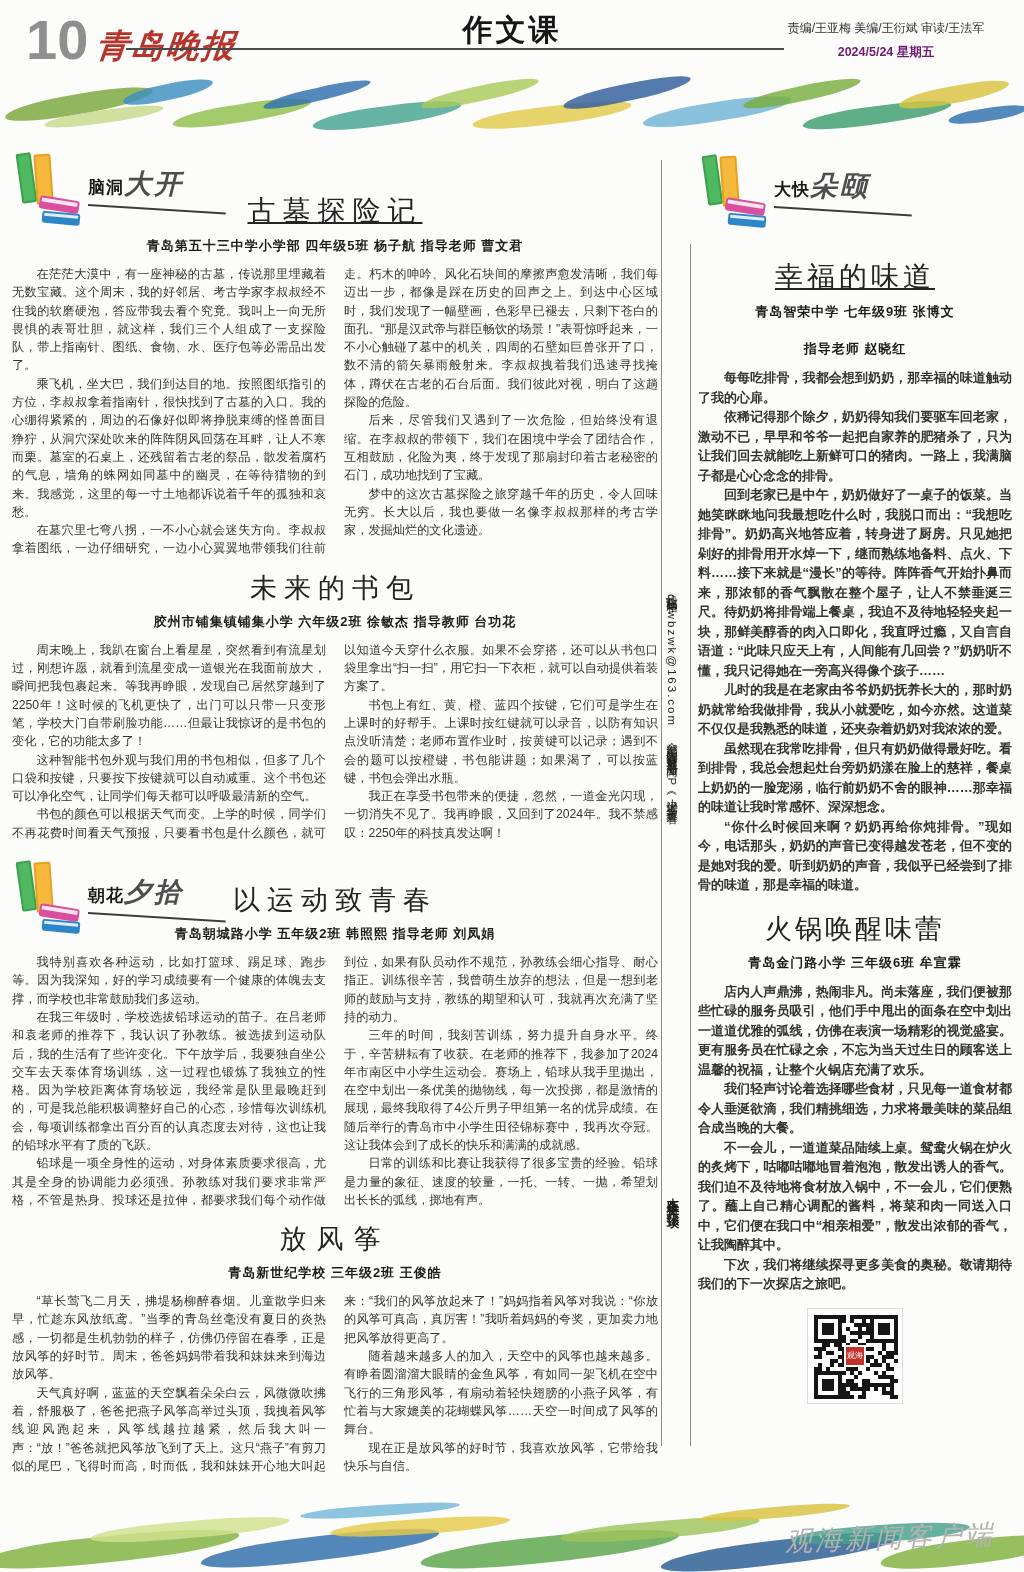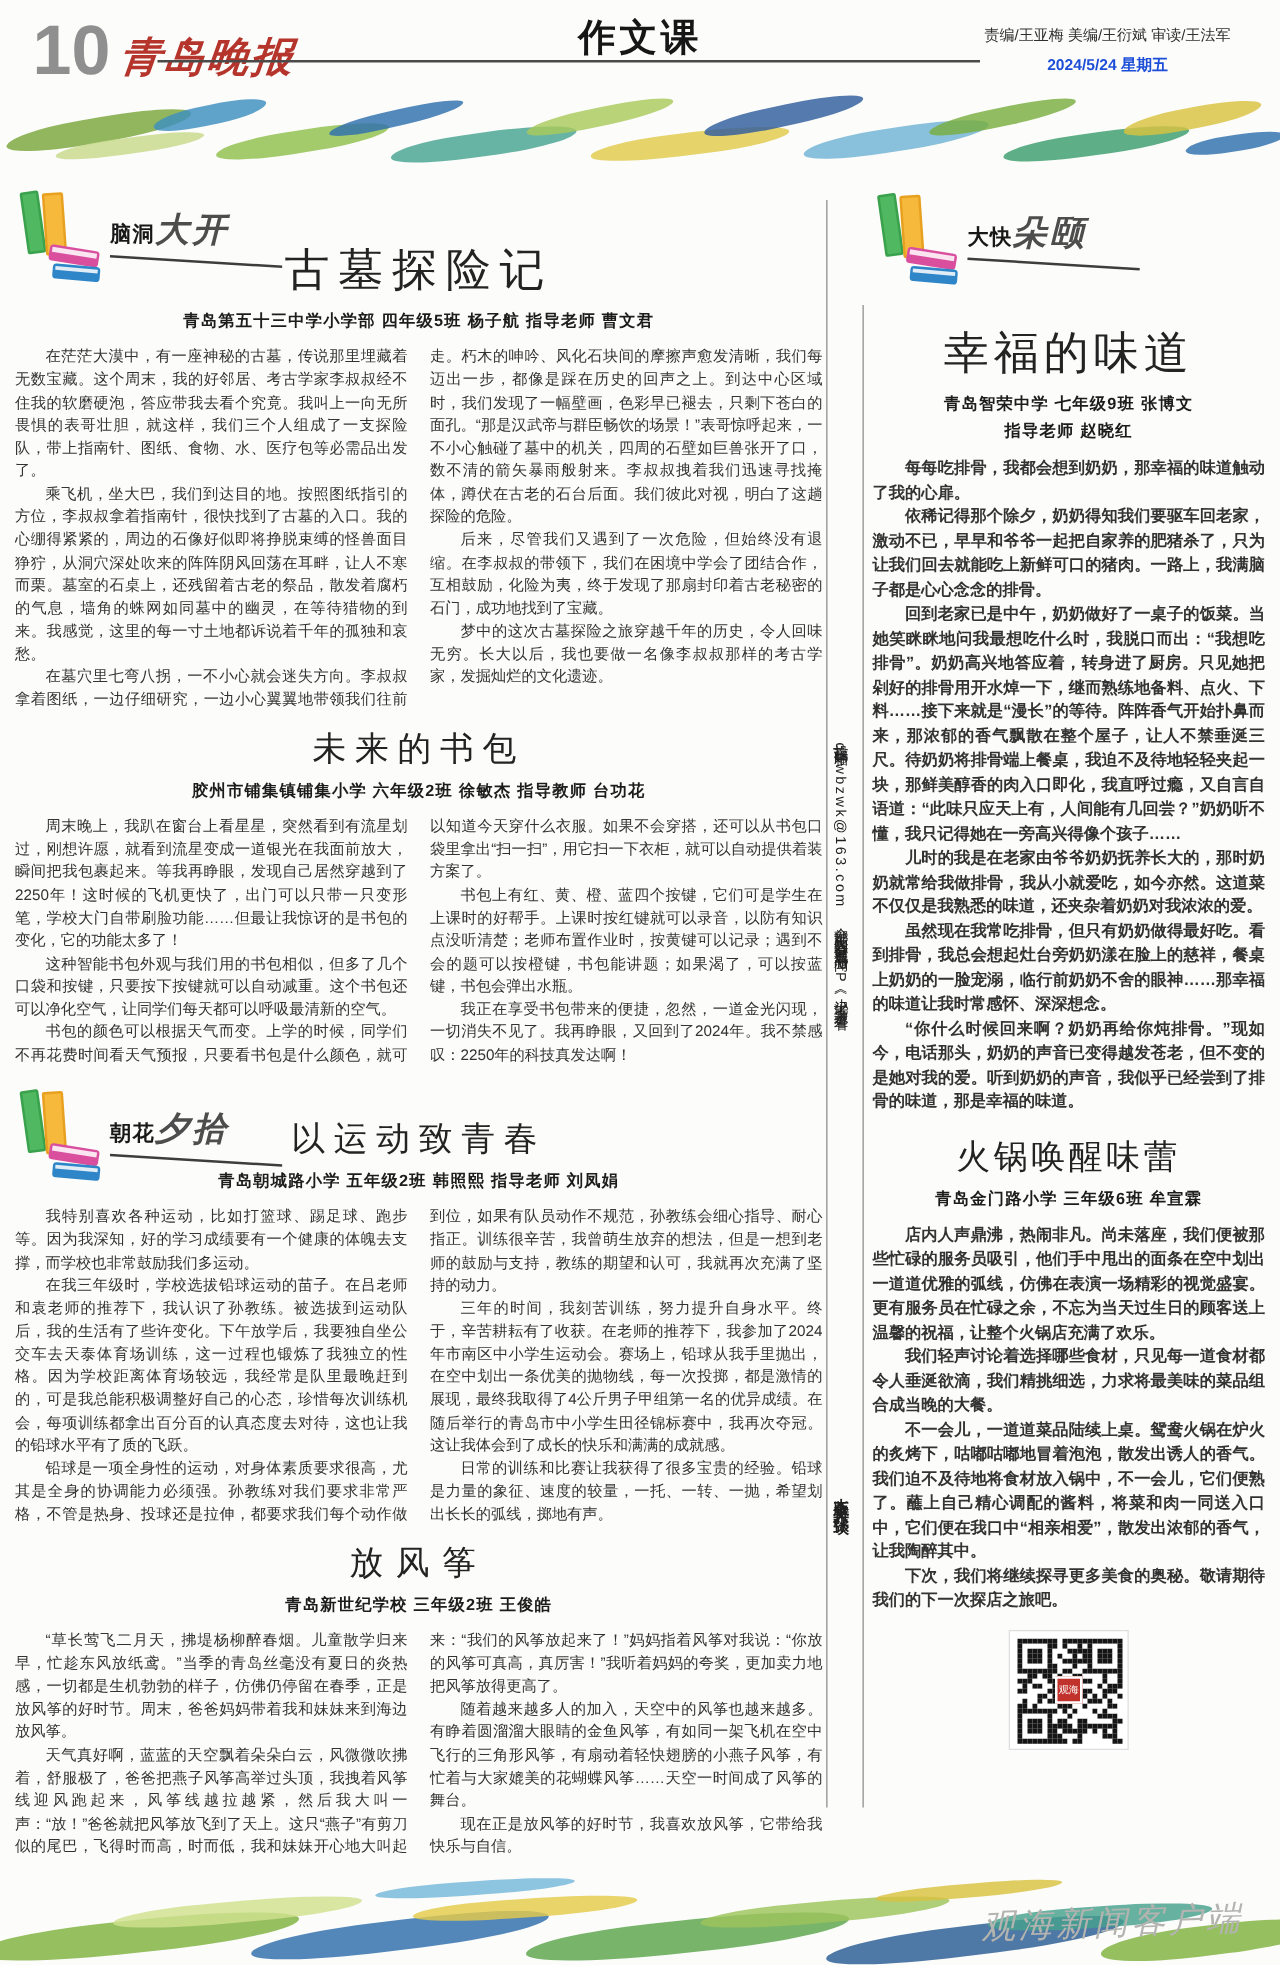--- a/index.html
+++ b/index.html
@@ -11,21 +11,21 @@
   .page-num { position:absolute; left:26px; top:12px; font-size:56px; line-height:1;
               color:#8f8f8f; font-weight:bold; }
   .paper-logo { position:absolute; left:96px; top:24px; font-size:33px; color:#b5342c;
                 font-family:"DejaVu Serif", serif; font-weight:bold; font-style:italic;
                 transform:skewX(-6deg); letter-spacing:2px; }
   .course-title { position:absolute; left:0; right:0; top:10px; text-align:center;
                   font-size:30px; font-weight:bold; color:#161616; letter-spacing:3px; }
   .header-rule { position:absolute; left:126px; top:48px; width:658px; height:2px; background:#4a4a4a; }
   .credits-box { position:absolute; right:14px; top:20px; width:248px; text-align:center; }
   .credits-box .editors { font-size:12px; color:#2e2e2e; }
-  .credits-box .pdate { font-size:12.5px; color:#1d4ed8; margin-top:7px; font-weight:bold; }
+  .credits-box .pdate { font-size:12.5px; color:#701a75; margin-top:7px; font-weight:bold; }
 
   
   .band { position:absolute; left:0; right:0; overflow:hidden; }
   .band-top { top:74px; height:64px; }
   .band-bottom { bottom:0; height:96px; }
   .stroke { position:absolute; border-radius:45% 55% 50% 50% / 60% 55% 60% 55%; opacity:.82; }
 
   
   .left-region  { position:absolute; left:12px;  top:146px; width:646px;  }
   .right-region { position:absolute; left:698px; top:148px; width:314px;  }
@@ -39,21 +39,21 @@
   .sec-label { margin-left:4px; margin-top:18px; white-space:nowrap;font-weight:bold; }
   .sec-label b    { font-size:17px; color:#181818; letter-spacing:1px; }
   .sec-label span { font-size:27px; color:#4d4d4d; font-family:"Liberation Serif", serif;
                     font-style:italic; letter-spacing:3px; }
   .sec-line { height:1.5px; background:#3d3d3d; width:138px; transform:rotate(3.5deg);
               transform-origin:left center; margin-top:2px; }
 
   
   .art-title { text-align:center; font-family:"Liberation Serif", serif; font-weight:500;
                color:#232323; letter-spacing:7px; }
-  .t28 { font-size:36px; } .t27 { font-size:27px; }
+  .t28 { font-size:28px;text-decoration:underline; } .t27 { font-size:27px; }
   .art-byline { text-align:center; font-size:13px; font-weight:bold; color:#1c1c1c;
                 margin:7px 0 10px; letter-spacing:1px; }
   .art-body { text-align:justify; color:#333; }
   .art-body p { text-indent:2em; }
   .left-region .art-body  { font-size:12.2px; line-height:1.5; }
   .right-region .art-body { font-size:13px;   line-height:1.5;font-weight:bold; }
   .two-col { column-count:2; column-gap:18px; }
   .article { margin-bottom:12px; }
 
   
@@ -245,21 +245,21 @@
       </span>
       <span class="sec-label">
         <b>大快</b><span>朵颐</span>
         <span class="sec-line" style="display:block"></span>
       </span>
     </div>
   </div>
 
   <section class="article" style="margin-top:110px">
     <h2 class="art-title t28" style="letter-spacing:4px">幸福的味道</h2>
-    <div class="art-byline" style="margin-bottom:4px">青岛智荣中学 七年级9班 张博文</div>
+    <div class="art-byline" style="margin-bottom:19px">青岛智荣中学 七年级9班 张博文</div>
     <div class="art-byline" style="margin-top:0">指导老师 赵晓红</div>
     <div class="art-body">
       <p>每每吃排骨，我都会想到奶奶，那幸福的味道触动了我的心扉。</p>
       <p>依稀记得那个除夕，奶奶得知我们要驱车回老家，激动不已，早早和爷爷一起把自家养的肥猪杀了，只为让我们回去就能吃上新鲜可口的猪肉。一路上，我满脑子都是心心念念的排骨。</p>
       <p>回到老家已是中午，奶奶做好了一桌子的饭菜。当她笑眯眯地问我最想吃什么时，我脱口而出：“我想吃排骨”。奶奶高兴地答应着，转身进了厨房。只见她把剁好的排骨用开水焯一下，继而熟练地备料、点火、下料……接下来就是“漫长”的等待。阵阵香气开始扑鼻而来，那浓郁的香气飘散在整个屋子，让人不禁垂涎三尺。待奶奶将排骨端上餐桌，我迫不及待地轻轻夹起一块，那鲜美醇香的肉入口即化，我直呼过瘾，又自言自语道：“此味只应天上有，人间能有几回尝？”奶奶听不懂，我只记得她在一旁高兴得像个孩子……</p>
       <p>儿时的我是在老家由爷爷奶奶抚养长大的，那时奶奶就常给我做排骨，我从小就爱吃，如今亦然。这道菜不仅仅是我熟悉的味道，还夹杂着奶奶对我浓浓的爱。</p>
       <p>虽然现在我常吃排骨，但只有奶奶做得最好吃。看到排骨，我总会想起灶台旁奶奶漾在脸上的慈祥，餐桌上奶奶的一脸宠溺，临行前奶奶不舍的眼神……那幸福的味道让我时常感怀、深深想念。</p>
       <p>“你什么时候回来啊？奶奶再给你炖排骨。”现如今，电话那头，奶奶的声音已变得越发苍老，但不变的是她对我的爱。听到奶奶的声音，我似乎已经尝到了排骨的味道，那是幸福的味道。</p>
     </div>
   </section>

